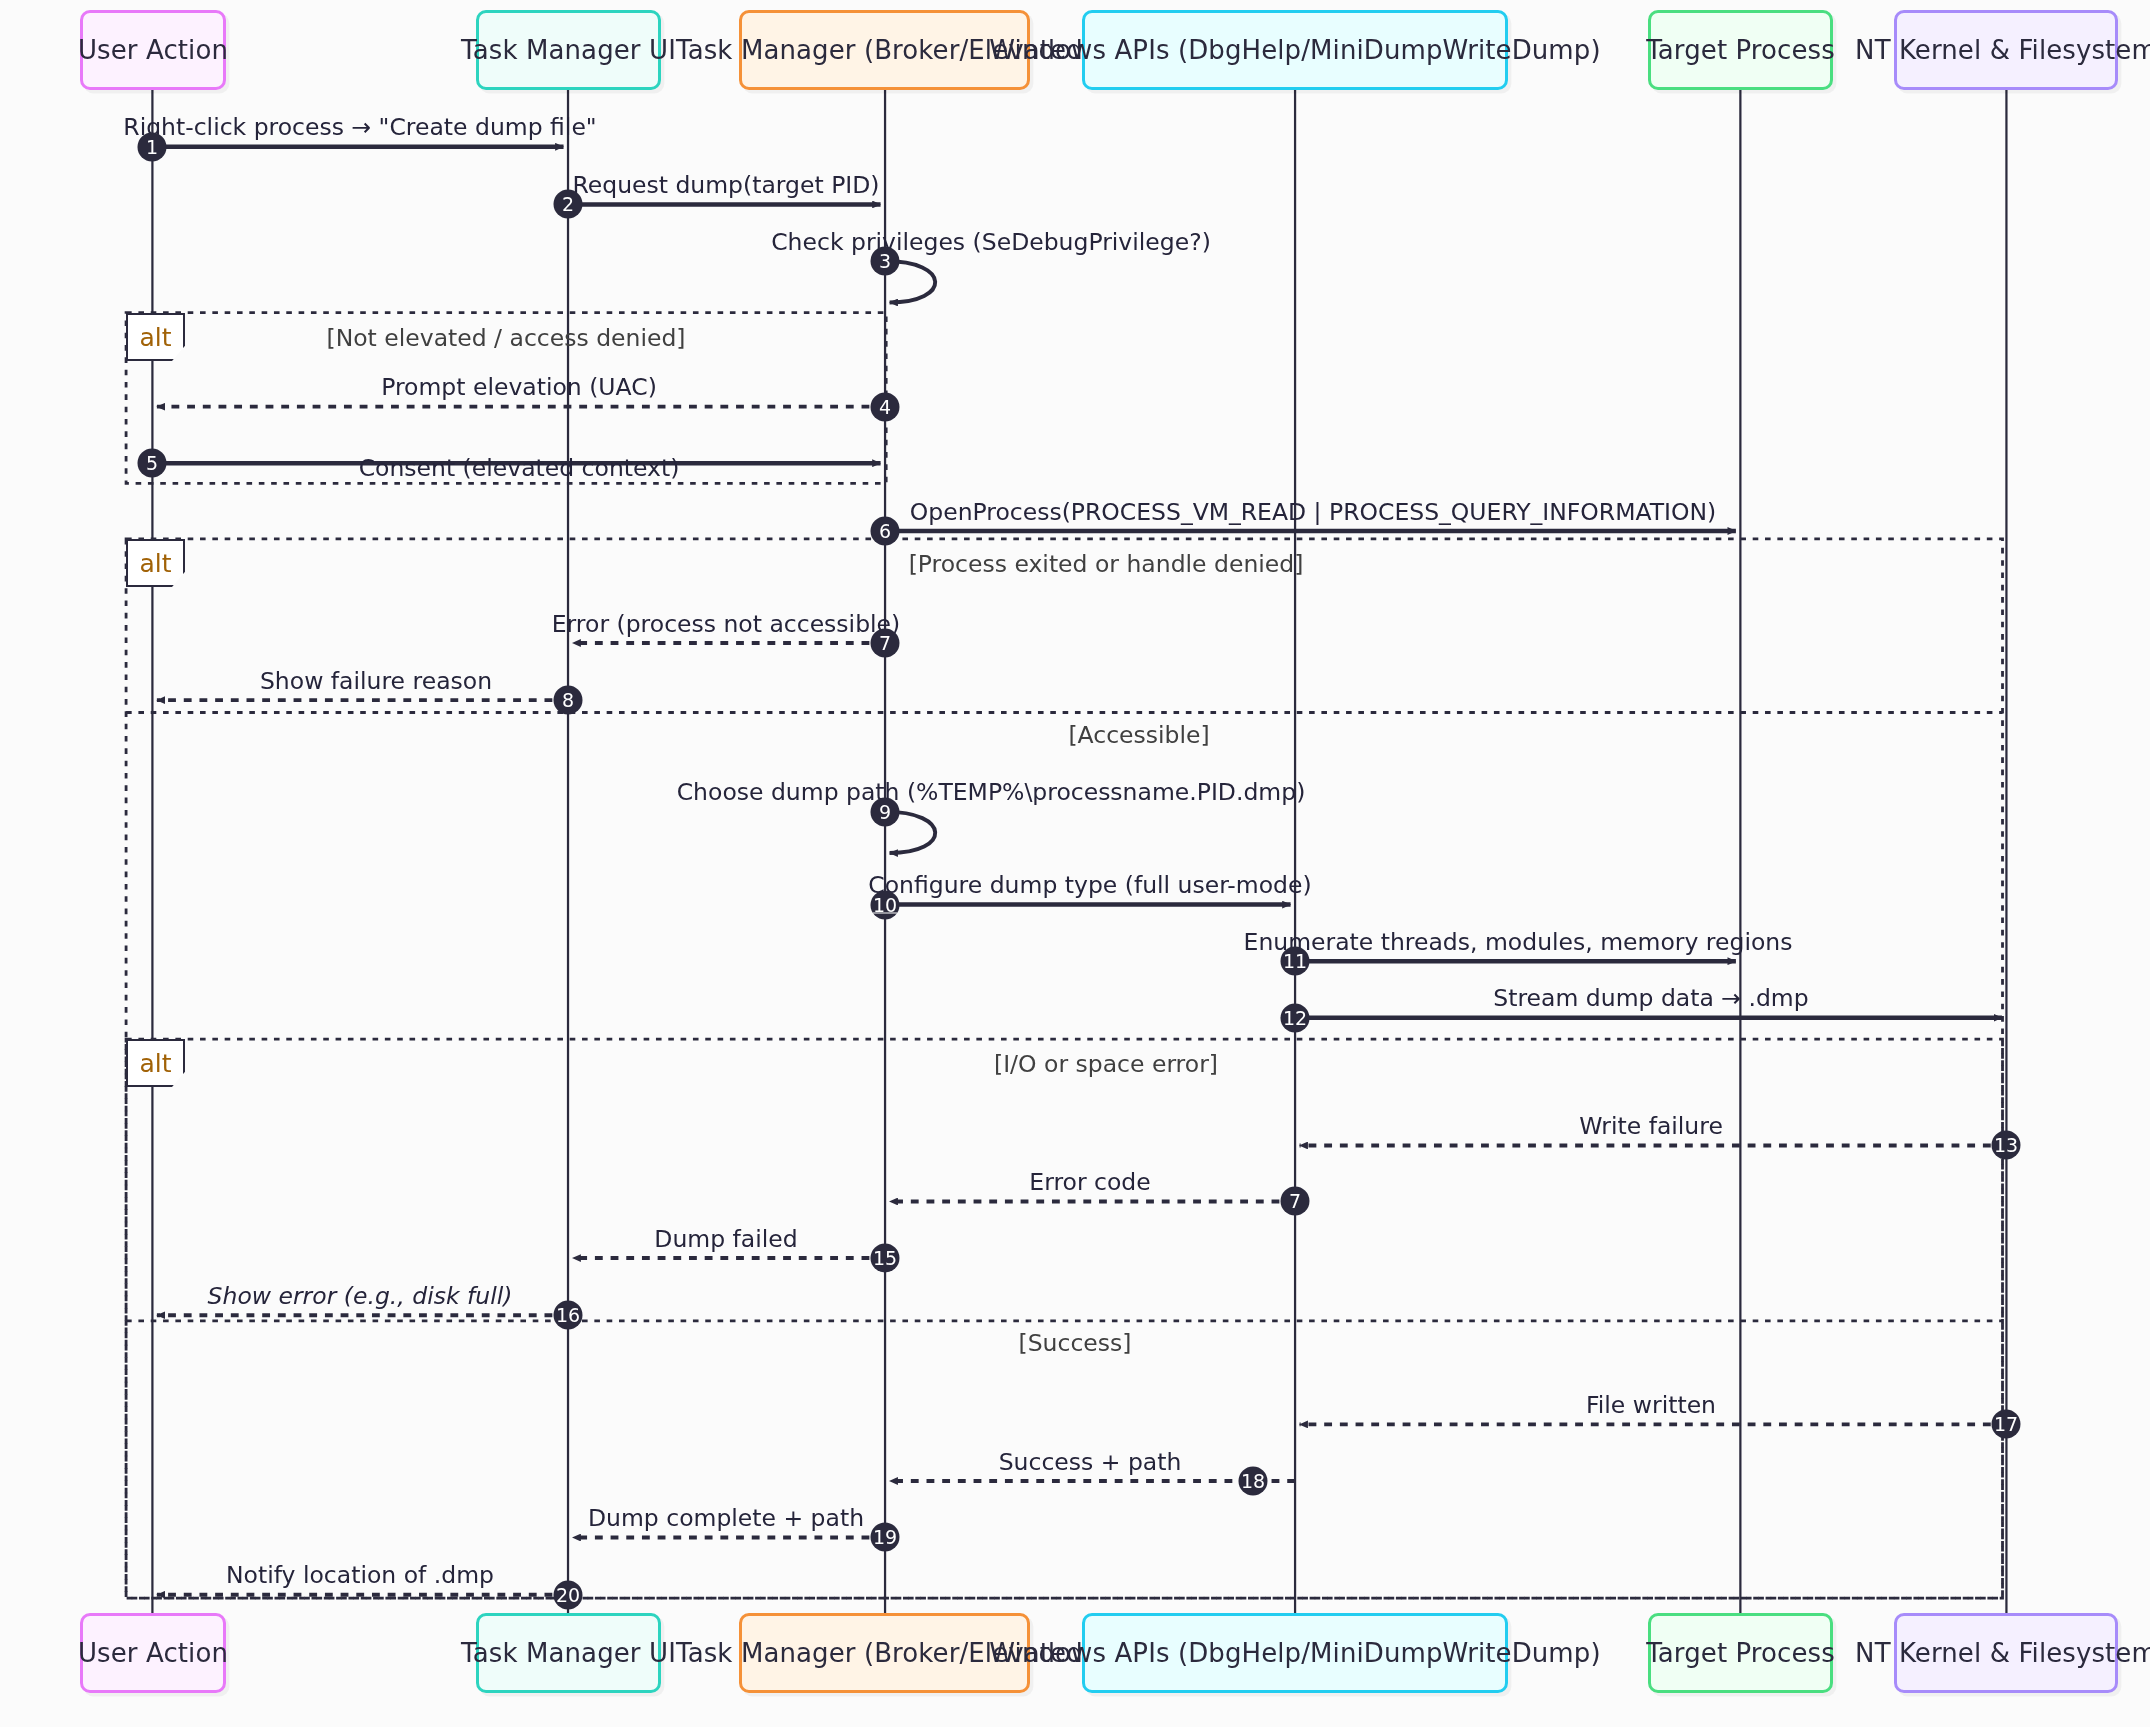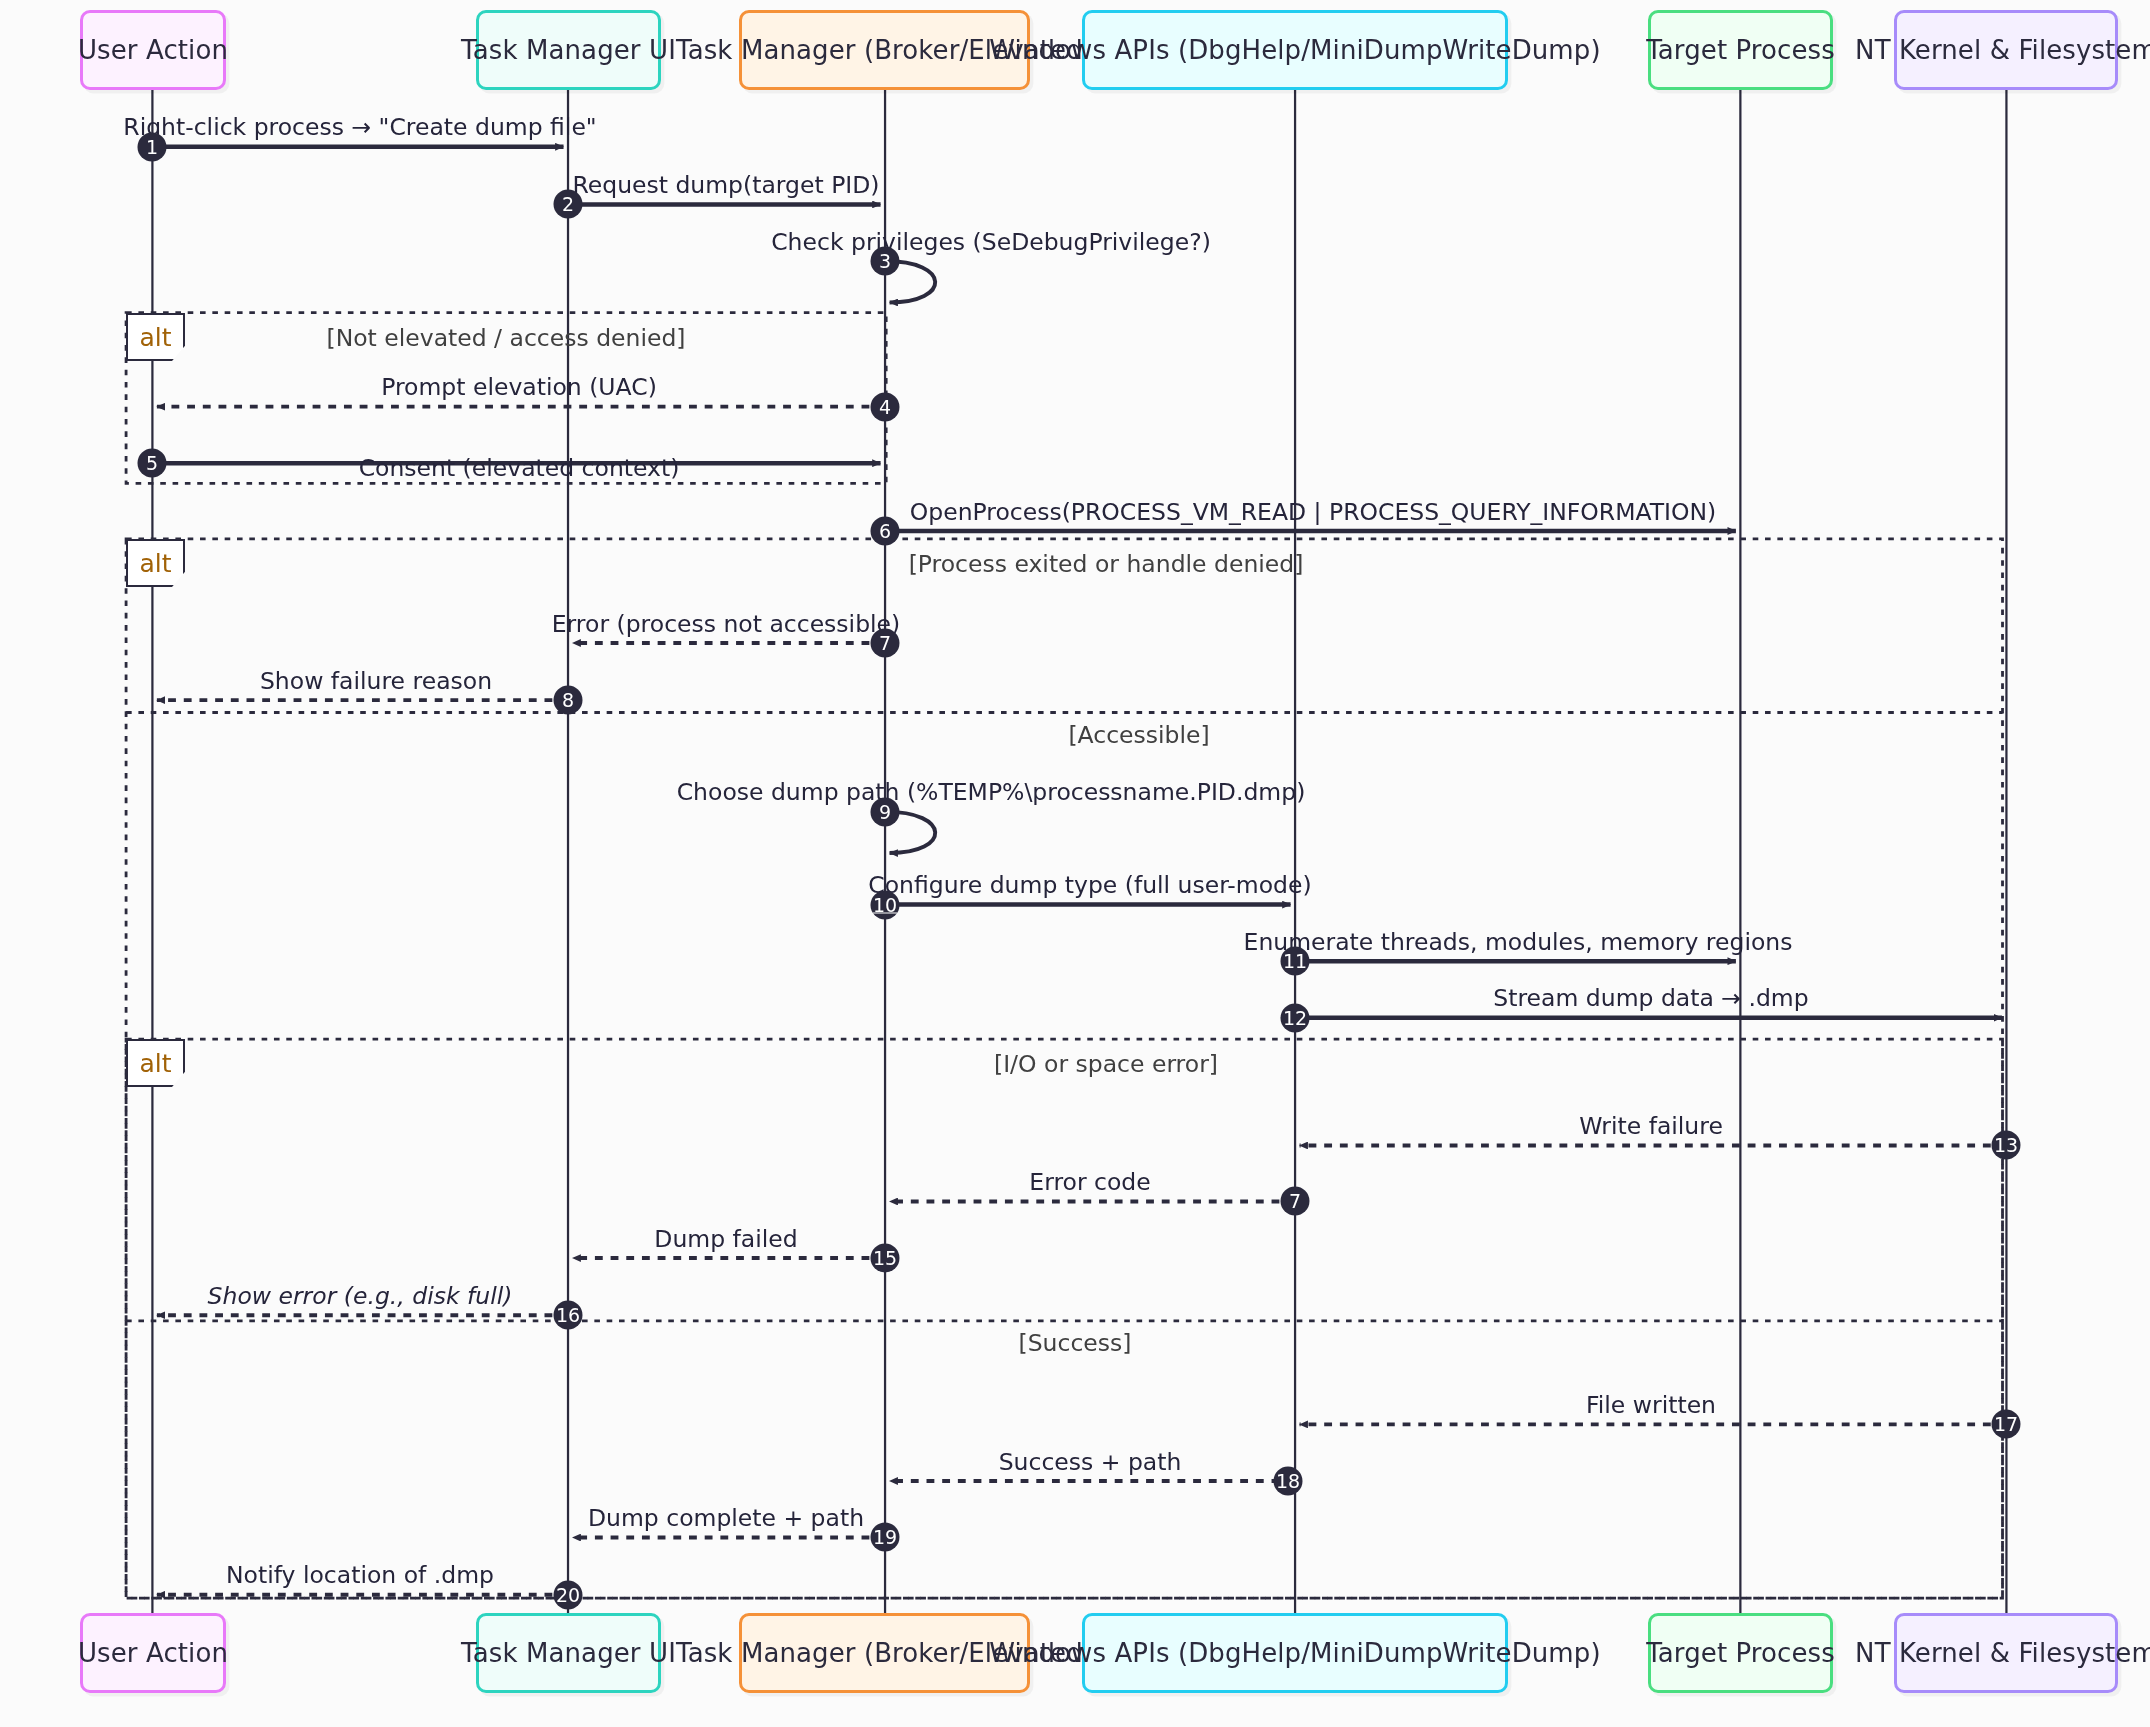--- a/index.html
+++ b/index.html
@@ -200,18 +200,18 @@
       <div class="seqnum" style="left: 568px; top: 700px;">8</div>
       <div class="seqnum" style="left: 885px; top: 812px;">9</div>
       <div class="seqnum" style="left: 885px; top: 905px; text-decoration: underline;">10</div>
       <div class="seqnum" style="left: 1295px; top: 961px;">11</div>
       <div class="seqnum" style="left: 1295px; top: 1018px;">12</div>
       <div class="seqnum" style="left: 2006px; top: 1145px;">13</div>
       <div class="seqnum" style="left: 1295px; top: 1201px;">7</div>
       <div class="seqnum" style="left: 885px; top: 1258px;">15</div>
       <div class="seqnum" style="left: 568px; top: 1315px;">16</div>
       <div class="seqnum" style="left: 2006px; top: 1424px;">17</div>
-      <div class="seqnum" style="left: 1288px; top: 1481px;">18</div>
+      <div class="seqnum" style="left: 1253px; top: 1481px;">18</div>
       <div class="seqnum" style="left: 885px; top: 1537px;">19</div>
       <div class="seqnum" style="left: 568px; top: 1595px;">20</div>
     </div>
 </div>
 
 
 </body></html>

